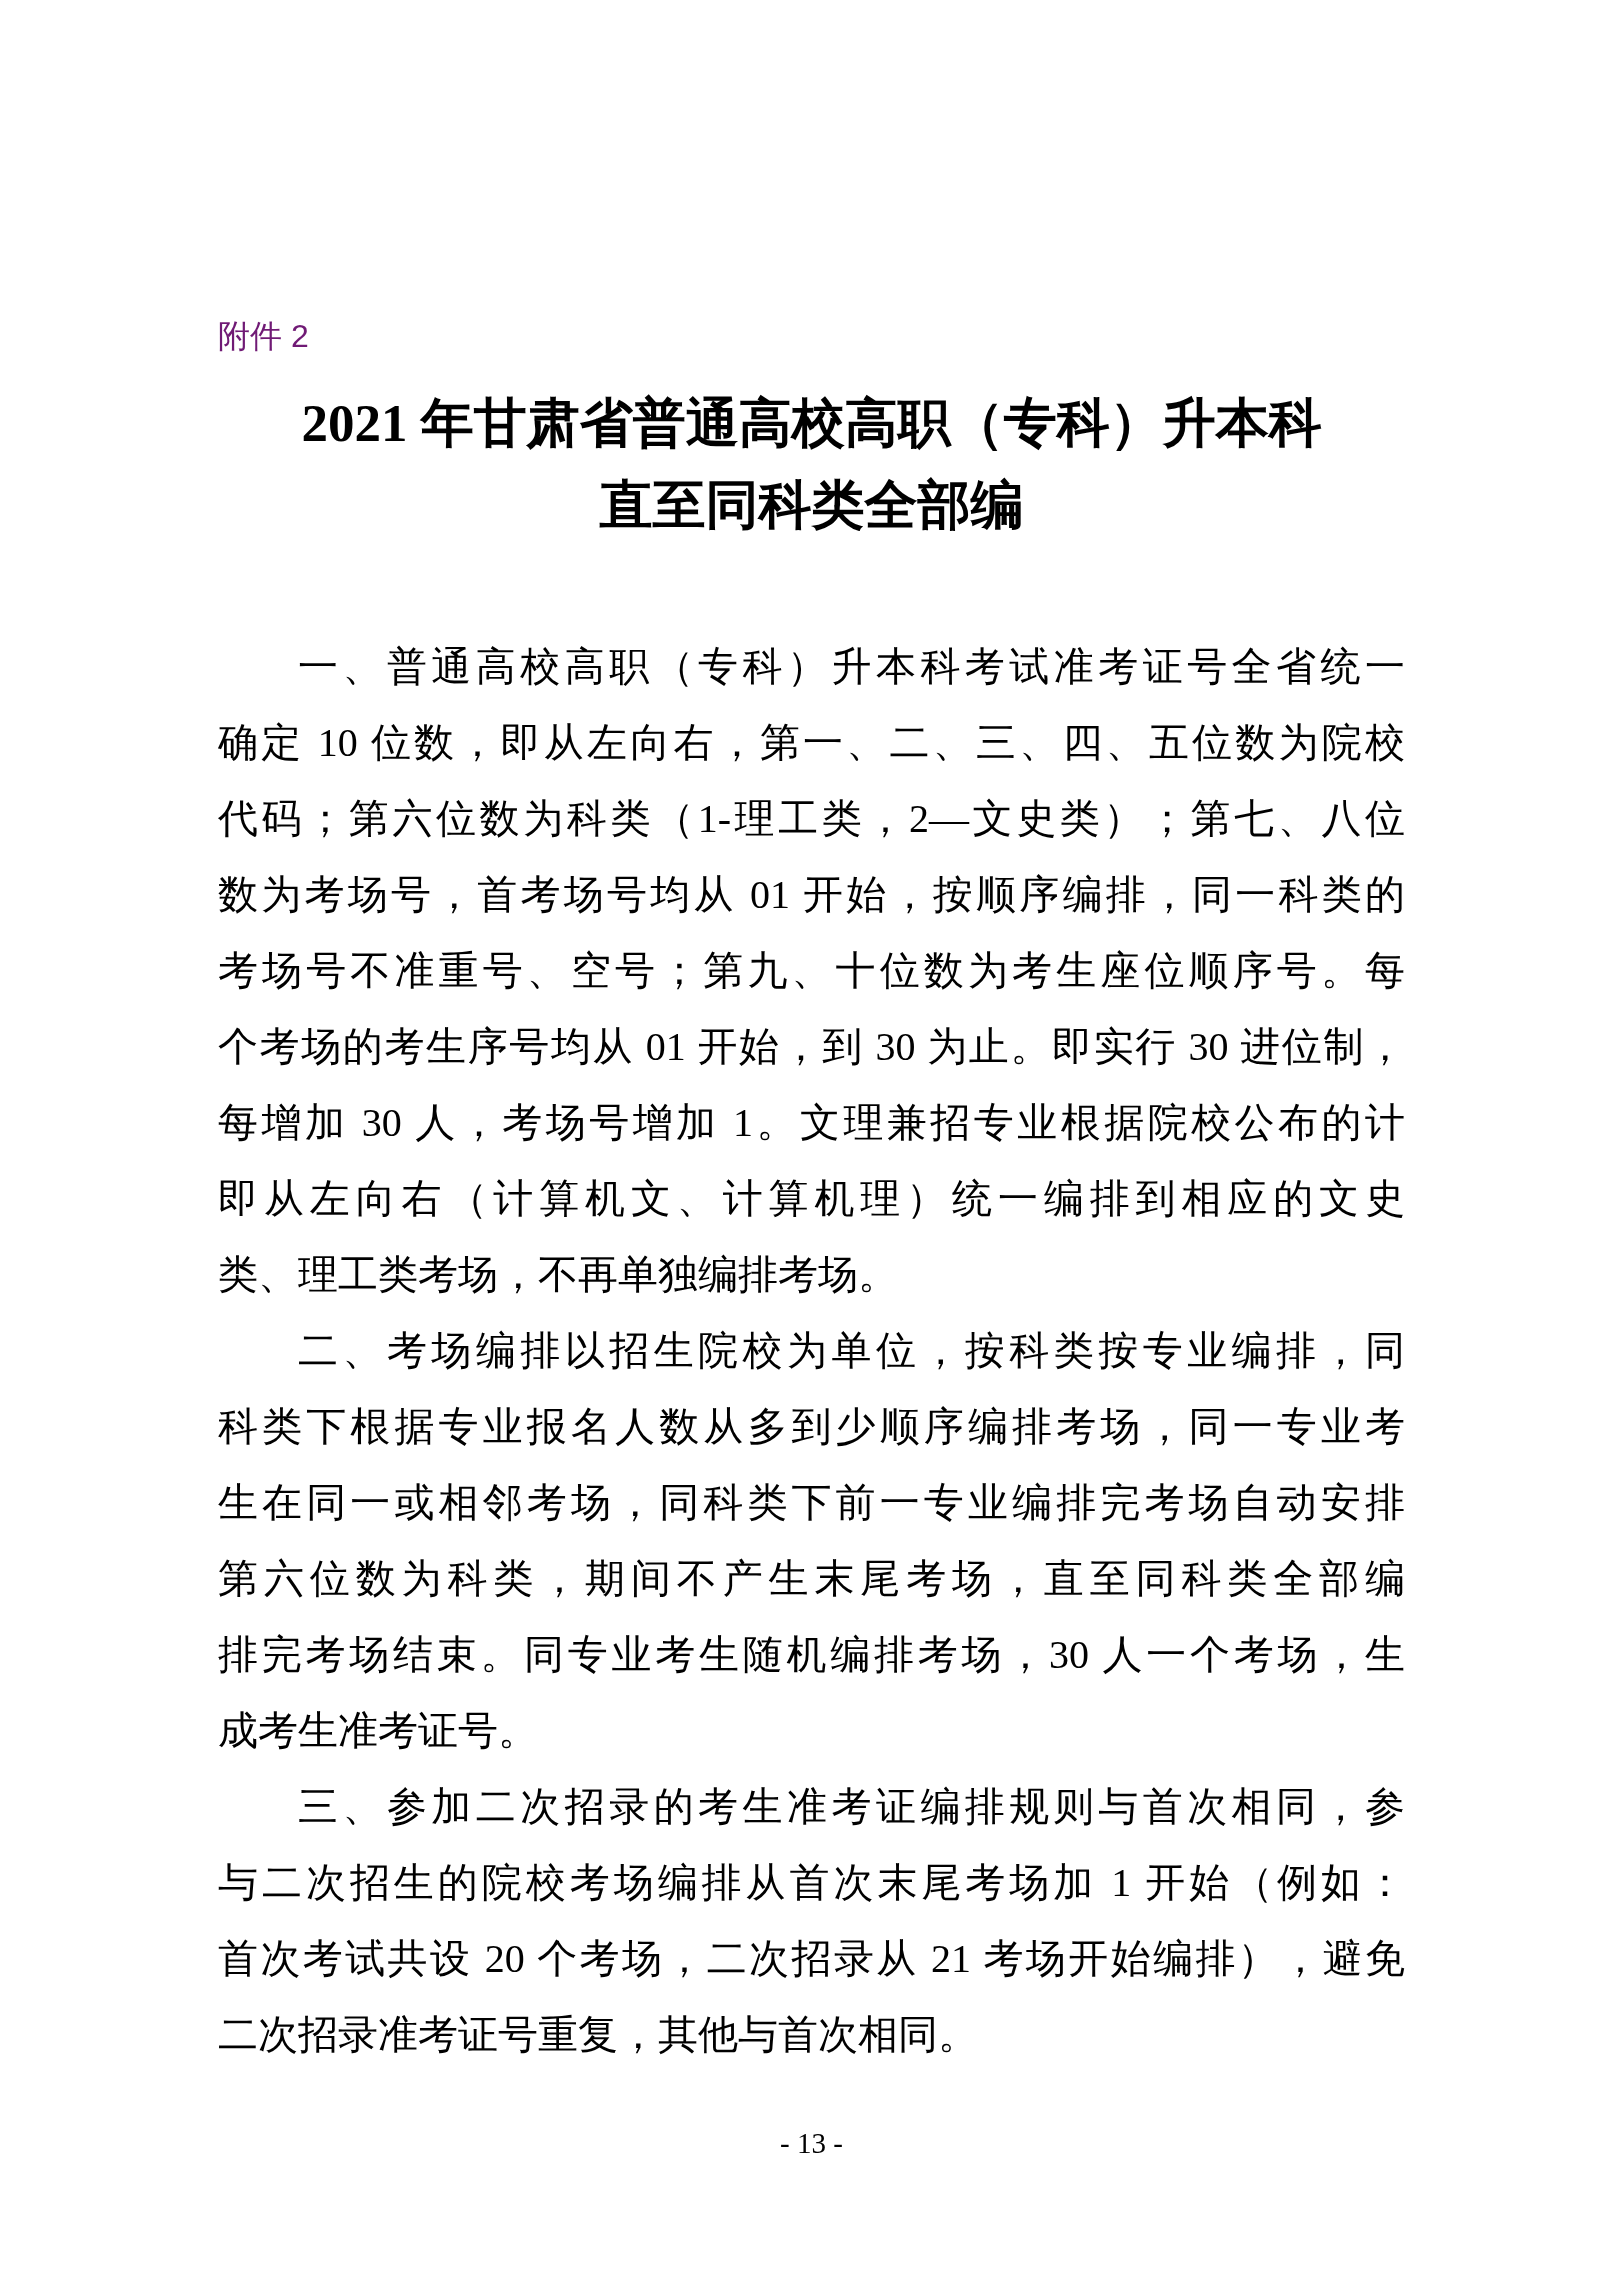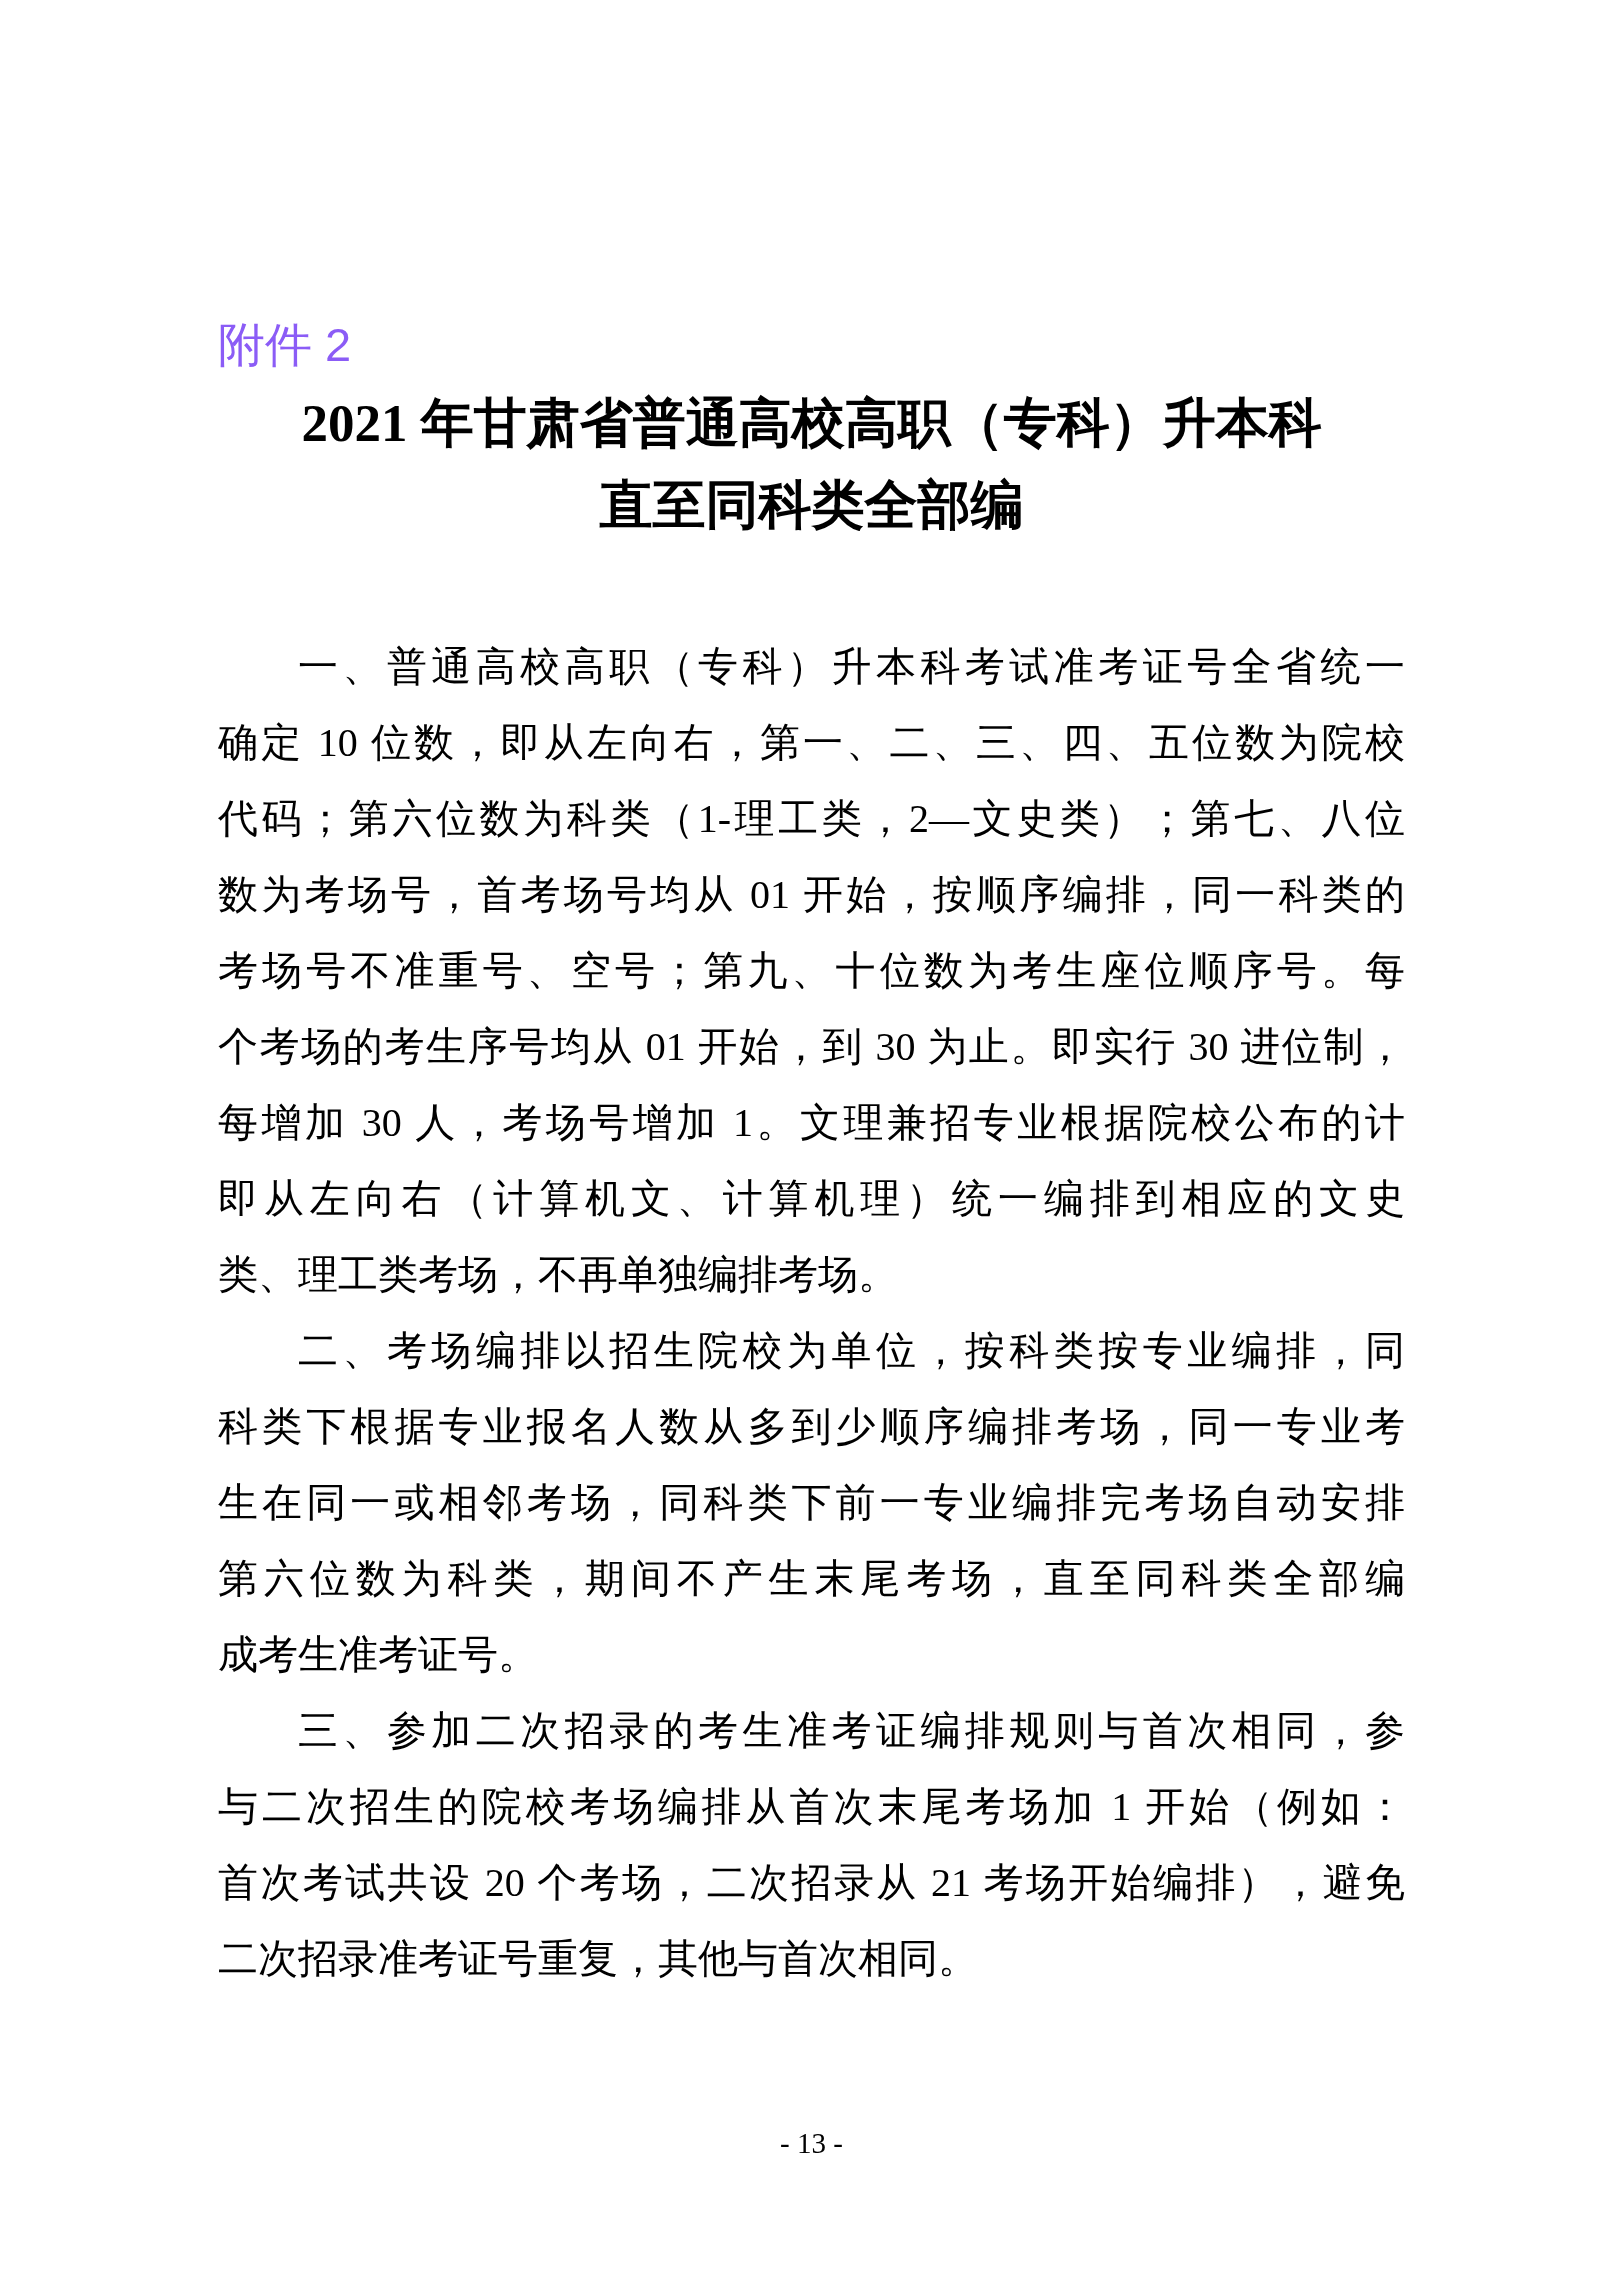--- a/index.html
+++ b/index.html
@@ -13,24 +13,24 @@
     height: 2295px;
     background: #ffffff;
     color: #000000;
     overflow: hidden;
     font-family: "Liberation Serif", serif;
   }
   .attachment-label {
     position: absolute;
     left: 218px;
     top: 317px;
-    font-size: 47px;
+    font-size: 32px;
     line-height: 1.2;
     font-family: "Liberation Sans", sans-serif;
-    color: #8b5cf6;
+    color: #701a75;
     white-space: pre;
   }
   .doc-title {
     position: absolute;
     left: 218px;
     right: 218px;
     top: 382px;
     text-align: center;
     font-size: 53px;
     line-height: 82px;
@@ -91,20 +91,21 @@
       <div class="line">数为考场号，首考场号均从 01 开始，按顺序编排，同一科类的</div>
       <div class="line">考场号不准重号、空号；第九、十位数为考生座位顺序号。每</div>
       <div class="line">个考场的考生序号均从 01 开始，到 30 为止。即实行 30 进位制，</div>
       <div class="line">每增加 30 人，考场号增加 1。文理兼招专业根据院校公布的计</div>
       <div class="line">即从左向右（计算机文、计算机理）统一编排到相应的文史</div>
       <div class="line last">类、理工类考场，不再单独编排考场。</div>
       <div class="line first">二、考场编排以招生院校为单位，按科类按专业编排，同</div>
       <div class="line">科类下根据专业报名人数从多到少顺序编排考场，同一专业考</div>
       <div class="line">生在同一或相邻考场，同科类下前一专业编排完考场自动安排</div>
       <div class="line">第六位数为科类，期间不产生末尾考场，直至同科类全部编</div>
+      <div class="line">排完考场结束。同专业考生随机编排考场，30 人一个考场，生</div>
       <div class="line last">成考生准考证号。</div>
       <div class="line first">三、参加二次招录的考生准考证编排规则与首次相同，参</div>
       <div class="line">与二次招生的院校考场编排从首次末尾考场加 1 开始（例如：</div>
       <div class="line">首次考试共设 20 个考场，二次招录从 21 考场开始编排），避免</div>
       <div class="line last">二次招录准考证号重复，其他与首次相同。</div>
     </div>
 
   <div class="page-footer">
     <span>- 13 -</span>
   </div>

